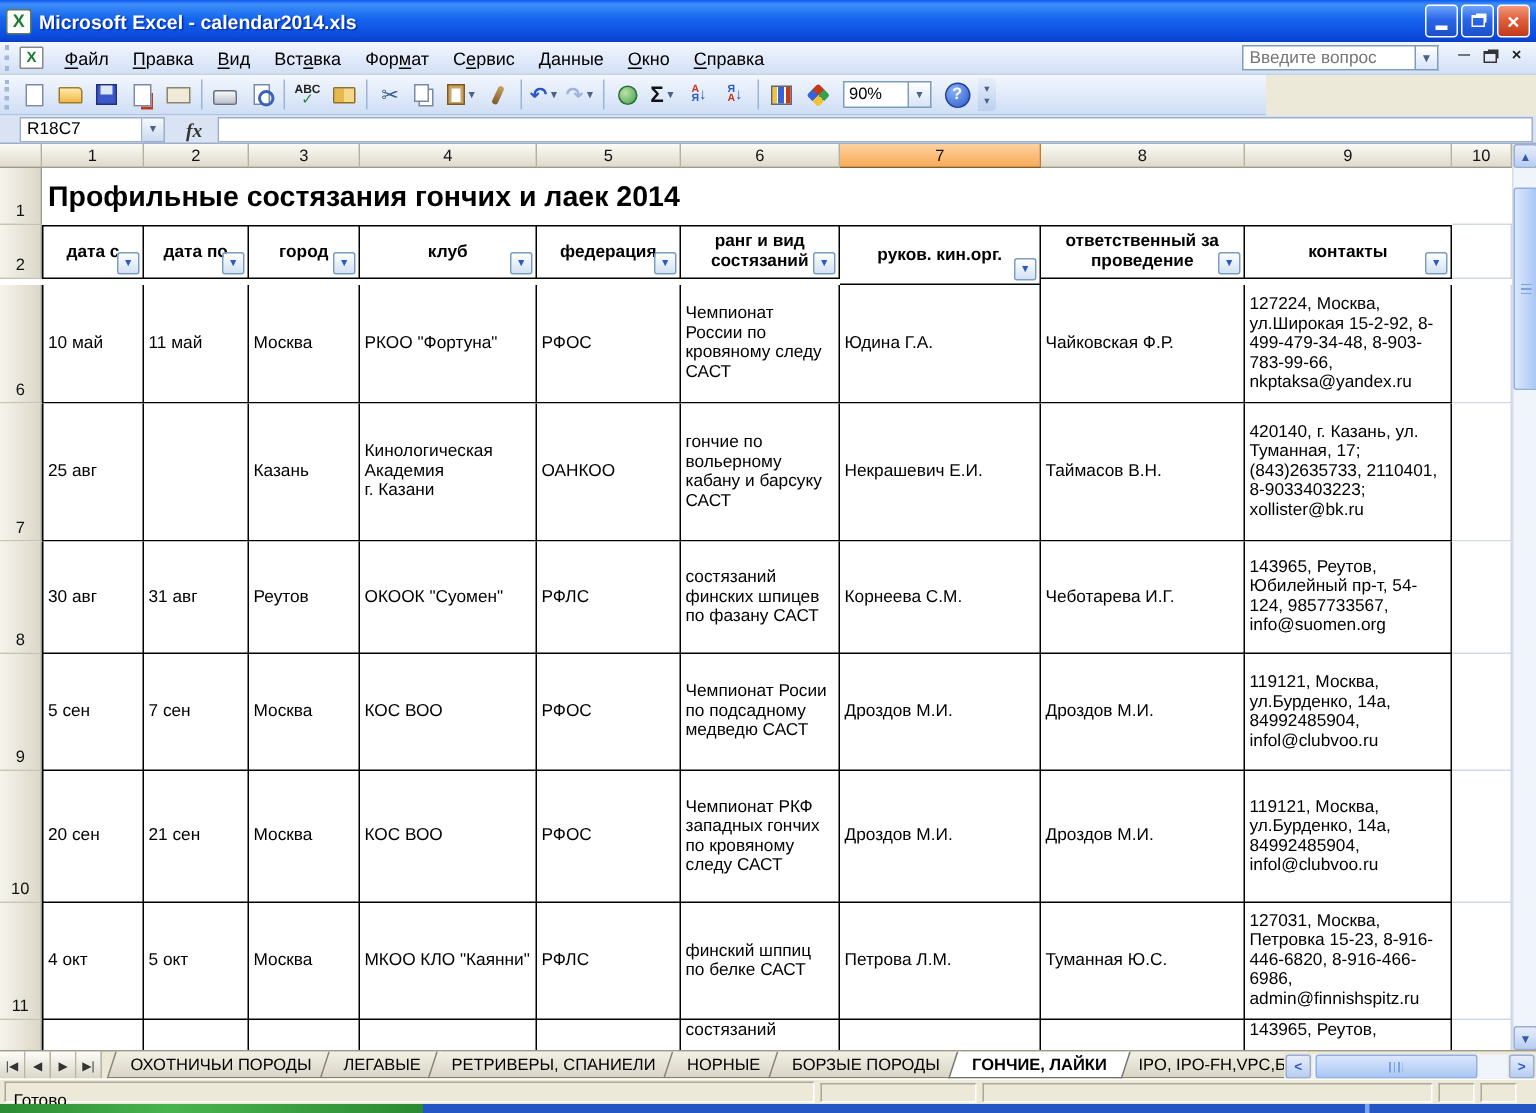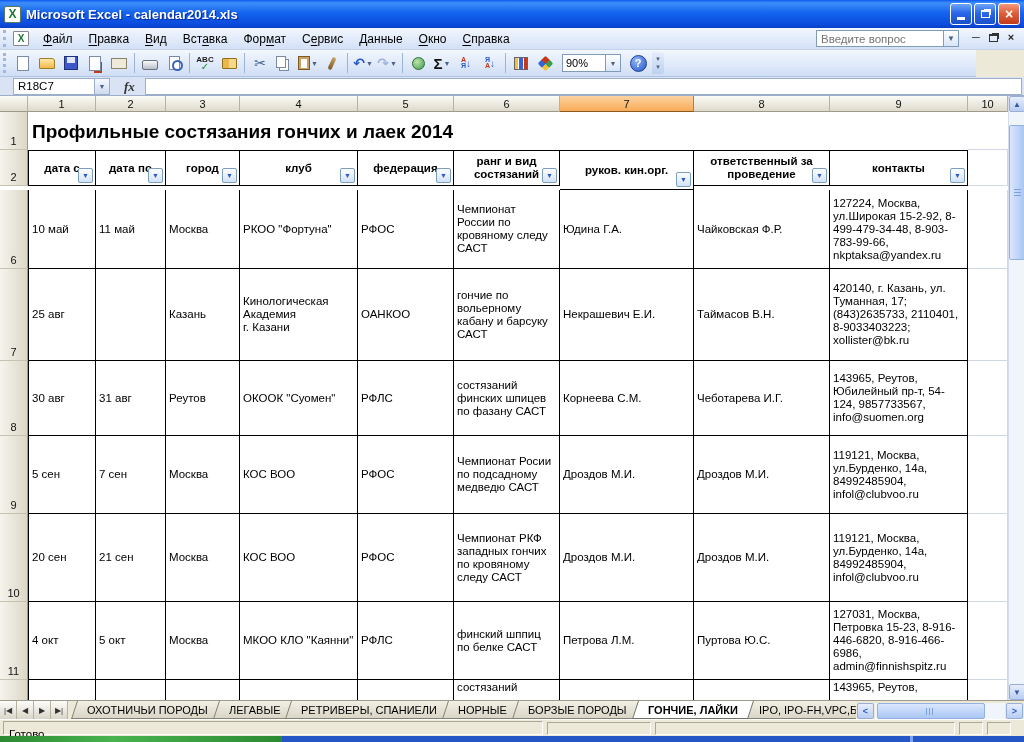--- a/index.html
+++ b/index.html
@@ -26,30 +26,30 @@
   
   .menubar{position:absolute;left:0;top:28px;width:1024px;height:22px;
     background:linear-gradient(180deg,#f3f7fe,#d2e0f6);display:flex;align-items:center;font-size:12px;
     border-bottom:1px solid #c4d3ea;}
   .grip{width:5px;height:80%;border-left:3px dotted #9db7dd;margin:0 3px;}
   .sheet-icon{width:16px;height:15px;background:#fff;border:1px solid #888;border-radius:1px;color:#1c7a33;
     font-size:10px;font-weight:bold;text-align:center;line-height:13px;margin:0 6px 0 2px;}
   .menu-item{padding:3px 8px;color:#000;}
   .menu-item u{text-underline-offset:2px;}
   .qbox{margin-left:auto;display:flex;align-items:center;}
-  .qbox input{width:128px;height:17px;border:1px solid #7f9db9;font-size:11.5px;padding:1px 4px;
+  .qbox input{width:116px;height:17px;border:1px solid #7f9db9;font-size:11.5px;padding:1px 4px;
     font-family:"Liberation Sans",sans-serif;color:#444;}
   .qdrop{width:15px;height:17px;border:1px solid #7f9db9;border-left:none;background:linear-gradient(#fff,#d8e4f8);
     font-size:8px;color:#4d6185;display:flex;align-items:center;justify-content:center;}
   .mwin{display:flex;gap:6px;margin:0 6px 0 10px;color:#333;}
   .mwb{width:14px;height:13px;font-size:11px;line-height:11px;text-align:center;color:#222;font-weight:bold;}
   .mrestore{width:9px;height:8px;border:1px solid #333;border-top:2px solid #333;box-shadow:2px -2px 0 -1px #333;margin-top:2px;}
 
   
-  .toolbar{position:absolute;left:0;top:50px;width:976px;height:27px;
+  .toolbar{position:absolute;left:0;top:50px;width:844px;height:27px;
     background:linear-gradient(180deg,#f3f7fe,#cfdef5);display:flex;align-items:center;
     border-bottom:1px solid #aec5e4;padding-right:4px;}
   .tbtn{width:22px;height:22px;margin:0 1px;display:flex;align-items:center;justify-content:center;
     font-size:13px;position:relative;}
   .tsep{width:1px;height:20px;background:#9cb3d8;margin:0 3px;}
   .pageic{width:12px;height:15px;background:#fff;border:1px solid #7a8aa5;}
   .folderic{width:16px;height:11px;background:linear-gradient(#ffe9a8,#f0b84d);border:1px solid #a07c28;border-radius:1px 3px 1px 1px;}
   .saveic{width:14px;height:14px;background:#3c58c8;border:1px solid #22307a;}
   .saveic:after{content:"";display:block;width:8px;height:6px;margin:0 auto;background:#dfe6f8;}
   .envic{width:16px;height:11px;background:#efe9da;border:1px solid #8a8468;}
@@ -388,21 +388,21 @@
         </div>
         <div class="grow">
           <div class="rh" style="height: 78px;">11</div>
           <div class="cell first" style="width: 68px; height: 78px;">4 окт</div>
           <div class="cell" style="width: 70px; height: 78px;">5 окт</div>
           <div class="cell" style="width: 74px; height: 78px;">Москва</div>
           <div class="cell" style="width: 118px; height: 78px;">МКОО КЛО "Каянни"</div>
           <div class="cell" style="width: 96px; height: 78px;">РФЛС</div>
           <div class="cell" style="width: 106px; height: 78px;">финский шппиц по белке САСТ</div>
           <div class="cell" style="width: 134px; height: 78px;">Петрова Л.М.</div>
-          <div class="cell" style="width: 136px; height: 78px;">Пуртова Ю.С.</div>
+          <div class="cell" style="width: 136px; height: 78px;">Туманная Ю.С.</div>
           <div class="cell" style="width: 138px; height: 78px;">127031, Москва, Петровка 15-23, 8-916-446-6820, 8-916-466-6986, admin@finnishspitz.ru</div>
           <div class="filler" style="width: 40px; height: 78px;"></div>
         </div>
         <div class="grow partial">
           <div class="rh" style="height: 24px;"></div>
           <div class="cell first" style="width: 68px; height: 24px;"></div>
           <div class="cell" style="width: 70px; height: 24px;"></div>
           <div class="cell" style="width: 74px; height: 24px;"></div>
           <div class="cell" style="width: 118px; height: 24px;"></div>
           <div class="cell" style="width: 96px; height: 24px;"></div>

